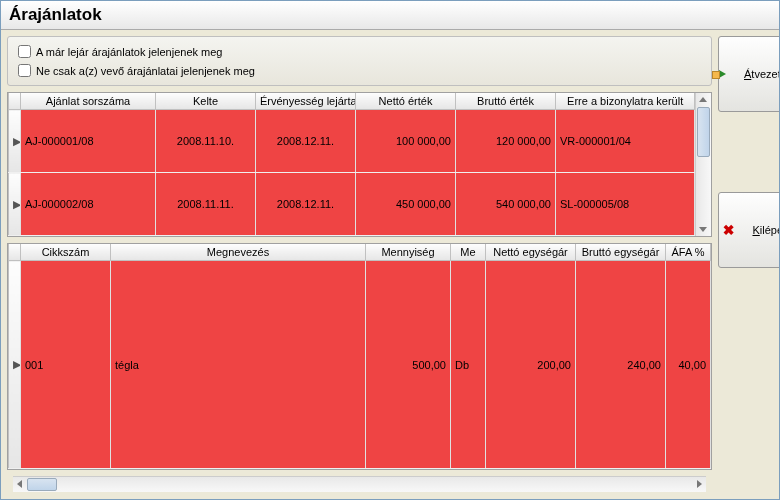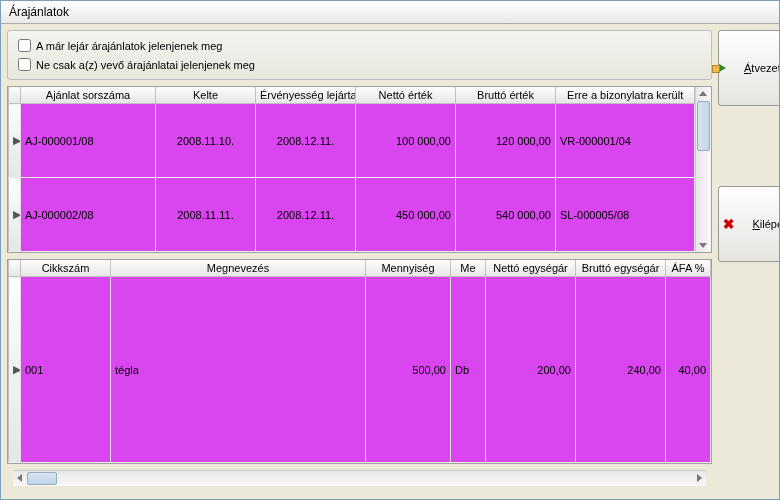--- a/index.html
+++ b/index.html
@@ -9,22 +9,22 @@
   background: #ece9d8;
   width: 780px;
   height: 500px;
   overflow: hidden;
   border: 1px solid #7b9ebd;
 }
 .titlebar {
   background: linear-gradient(to bottom, #fff, #e8e8e8);
   border-bottom: 1px solid #aaa;
   padding: 4px 8px;
-  font-weight: normal;
-  font-size: 12px;
+  font-weight: bold;
+  font-size: 17px;
 }
 .content {
   display: flex;
   height: calc(100% - 24px);
 }
 .left-pane {
   flex: 1;
   display: flex;
   flex-direction: column;
   padding: 6px;
@@ -49,22 +49,22 @@
 .filter-row { display: flex; gap: 180px; }
 .checkbox-wrap {
   display: flex;
   align-items: center;
   gap: 5px;
   cursor: pointer;
 }
 .checkbox-wrap input { cursor: pointer; }
 .grid-container {
   border: 1px solid #a0a0a0;
-  background: #d946ef;
-  height: 167px;
+  background: #ef4444;
+  height: 145px;
   position: relative;
   display: flex;
   flex-direction: column;
 }
 .grid-container.lower { flex: 1; height: auto; min-height: 0; }
 .grid-wrap {
   flex: 1;
   overflow: hidden;
   display: flex;
 }

